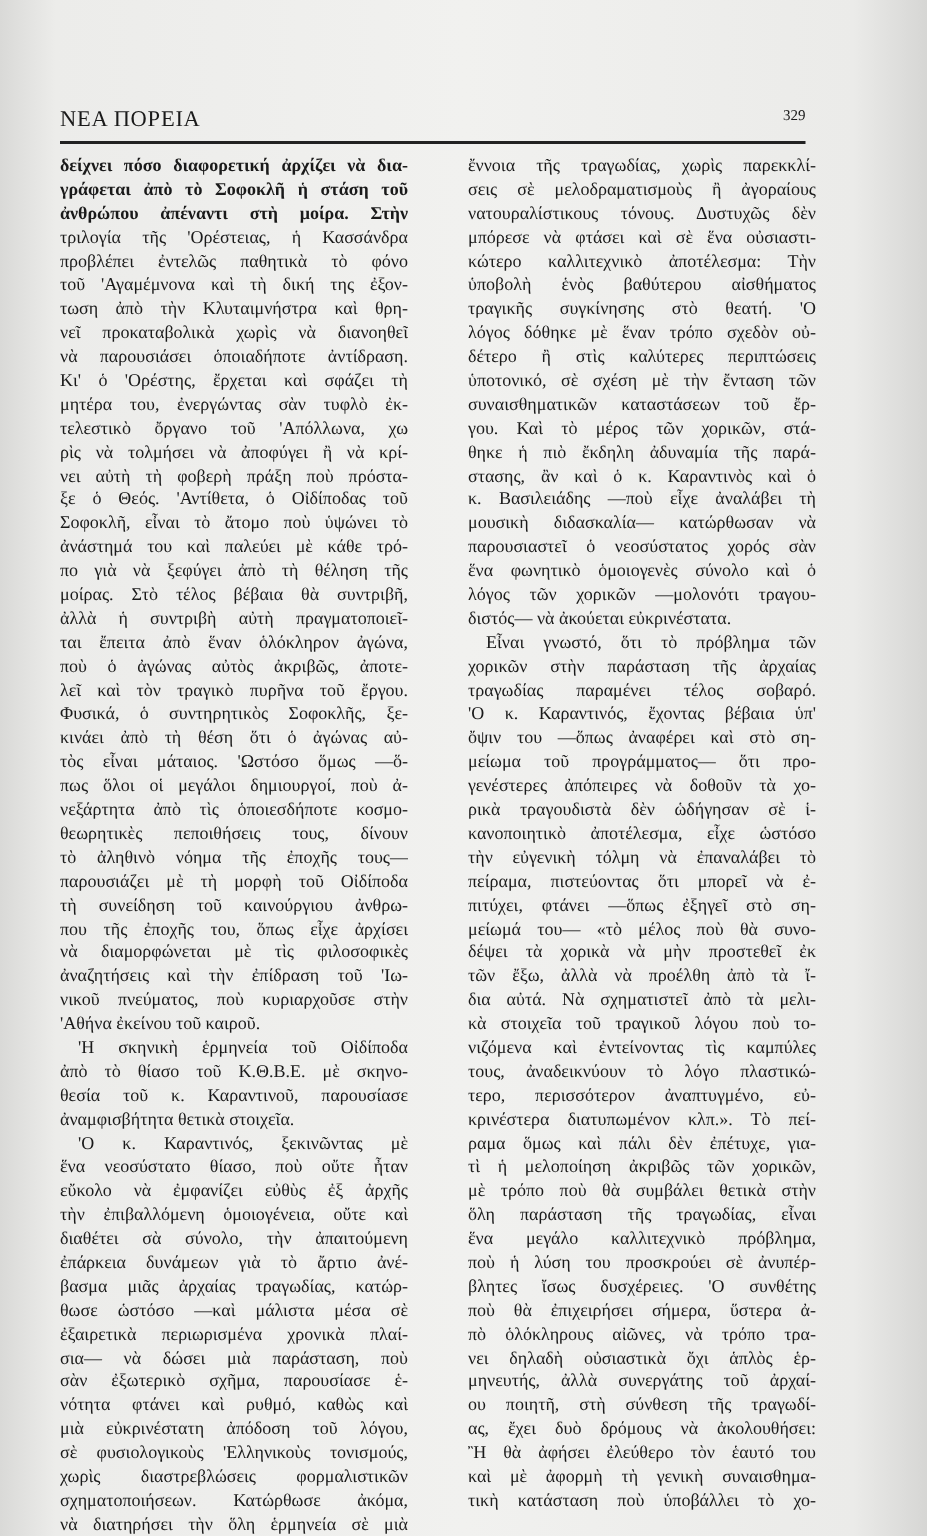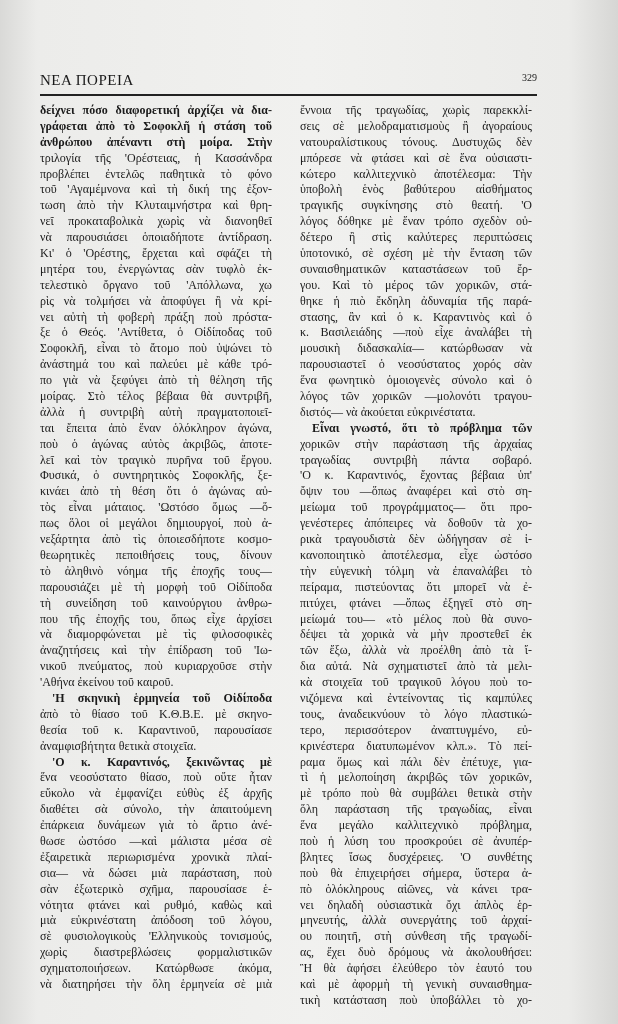--- a/index.html
+++ b/index.html
@@ -25,27 +25,27 @@
   .page-number {
     position: absolute; right: 0; top: 2px;
     font-family: "Liberation Serif", serif; font-size: 10px;
   }
   .col {
     position: absolute; top: 103px; width: 232px;
     font-size: 12px; line-height: 15.9px;
     font-family: "Liberation Serif", serif;
   }
   .col-left { left: 40px; }
-  .col-right { left: 300px; }
+  .col-right { left: 312px; }
   .line {
     display: block; white-space: nowrap; text-align: justify; text-align-last: justify;
     height: 15.9px; overflow: hidden;
   }
   .line.last { text-align-last: left; }
-  .line.indent { padding-left: 12px; font-weight: bold; }
+  .line.indent { padding-left: 12px; }
   .b { font-weight: bold; }
 </style>
 </head>
 <body>
 
 <div class="page">
   <div class="header">
     <span class="running-title">ΝΕΑ ΠΟΡΕΙΑ</span>
     <span class="page-number">329</span>
   </div>
@@ -87,22 +87,24 @@
       <span class="line">ἀναζητήσεις καὶ τὴν ἐπίδραση τοῦ 'Ιω-</span>
       <span class="line">νικοῦ πνεύματος, ποὺ κυριαρχοῦσε στὴν</span>
       <span class="line last">'Αθήνα ἐκείνου τοῦ καιροῦ.</span>
       <span class="line indent">'Η σκηνικὴ ἑρμηνεία τοῦ Οἰδίποδα</span>
       <span class="line">ἀπὸ τὸ θίασο τοῦ Κ.Θ.Β.Ε. μὲ σκηνο-</span>
       <span class="line">θεσία τοῦ κ. Καραντινοῦ, παρουσίασε</span>
       <span class="line last">ἀναμφισβήτητα θετικὰ στοιχεῖα.</span>
       <span class="line indent">'Ο κ. Καραντινός, ξεκινῶντας μὲ</span>
       <span class="line">ἕνα νεοσύστατο θίασο, ποὺ οὔτε ἦταν</span>
       <span class="line">εὔκολο νὰ ἐμφανίζει εὐθὺς ἐξ ἀρχῆς</span>
+      <span class="line">τὴν ἐπιβαλλόμενη ὁμοιογένεια, οὔτε καὶ</span>
       <span class="line">διαθέτει σὰ σύνολο, τὴν ἀπαιτούμενη</span>
       <span class="line">ἐπάρκεια δυνάμεων γιὰ τὸ ἄρτιο ἀνέ-</span>
+      <span class="line">βασμα μιᾶς ἀρχαίας τραγωδίας, κατώρ-</span>
       <span class="line">θωσε ὡστόσο —καὶ μάλιστα μέσα σὲ</span>
       <span class="line">ἐξαιρετικὰ περιωρισμένα χρονικὰ πλαί-</span>
       <span class="line">σια— νὰ δώσει μιὰ παράσταση, ποὺ</span>
       <span class="line">σὰν ἐξωτερικὸ σχῆμα, παρουσίασε ἑ-</span>
       <span class="line">νότητα φτάνει καὶ ρυθμό, καθὼς καὶ</span>
       <span class="line">μιὰ εὐκρινέστατη ἀπόδοση τοῦ λόγου,</span>
       <span class="line">σὲ φυσιολογικοὺς 'Ελληνικοὺς τονισμούς,</span>
       <span class="line">χωρὶς διαστρεβλώσεις φορμαλιστικῶν</span>
       <span class="line">σχηματοποιήσεων. Κατώρθωσε ἀκόμα,</span>
       <span class="line">νὰ διατηρήσει τὴν ὅλη ἑρμηνεία σὲ μιὰ</span>
@@ -123,21 +125,21 @@
       <span class="line">θηκε ἡ πιὸ ἔκδηλη ἀδυναμία τῆς παρά-</span>
       <span class="line">στασης, ἂν καὶ ὁ κ. Καραντινὸς καὶ ὁ</span>
       <span class="line">κ. Βασιλειάδης —ποὺ εἶχε ἀναλάβει τὴ</span>
       <span class="line">μουσικὴ διδασκαλία— κατώρθωσαν νὰ</span>
       <span class="line">παρουσιαστεῖ ὁ νεοσύστατος χορός σὰν</span>
       <span class="line">ἕνα φωνητικὸ ὁμοιογενὲς σύνολο καὶ ὁ</span>
       <span class="line">λόγος τῶν χορικῶν —μολονότι τραγου-</span>
       <span class="line last">διστός— νὰ ἀκούεται εὐκρινέστατα.</span>
       <span class="line indent">Εἶναι γνωστό, ὅτι τὸ πρόβλημα τῶν</span>
       <span class="line">χορικῶν στὴν παράσταση τῆς ἀρχαίας</span>
-      <span class="line">τραγωδίας συντριβὴ πάντα σοβαρό.</span>
+      <span class="line">τραγωδίας παραμένει τέλος σοβαρό.</span>
       <span class="line">'Ο κ. Καραντινός, ἔχοντας βέβαια ὑπ'</span>
       <span class="line">ὄψιν του —ὅπως ἀναφέρει καὶ στὸ ση-</span>
       <span class="line">μείωμα τοῦ προγράμματος— ὅτι προ-</span>
       <span class="line">γενέστερες ἀπόπειρες νὰ δοθοῦν τὰ χο-</span>
       <span class="line">ρικὰ τραγουδιστὰ δὲν ὡδήγησαν σὲ ἱ-</span>
       <span class="line">κανοποιητικὸ ἀποτέλεσμα, εἶχε ὡστόσο</span>
       <span class="line">τὴν εὐγενικὴ τόλμη νὰ ἐπαναλάβει τὸ</span>
       <span class="line">πείραμα, πιστεύοντας ὅτι μπορεῖ νὰ ἐ-</span>
       <span class="line">πιτύχει, φτάνει —ὅπως ἐξηγεῖ στὸ ση-</span>
       <span class="line">μείωμά του— «τὸ μέλος ποὺ θὰ συνο-</span>
@@ -150,21 +152,21 @@
       <span class="line">τερο, περισσότερον ἀναπτυγμένο, εὐ-</span>
       <span class="line">κρινέστερα διατυπωμένον κλπ.». Τὸ πεί-</span>
       <span class="line">ραμα ὅμως καὶ πάλι δὲν ἐπέτυχε, για-</span>
       <span class="line">τὶ ἡ μελοποίηση ἀκριβῶς τῶν χορικῶν,</span>
       <span class="line">μὲ τρόπο ποὺ θὰ συμβάλει θετικὰ στὴν</span>
       <span class="line">ὅλη παράσταση τῆς τραγωδίας, εἶναι</span>
       <span class="line">ἕνα μεγάλο καλλιτεχνικὸ πρόβλημα,</span>
       <span class="line">ποὺ ἡ λύση του προσκρούει σὲ ἀνυπέρ-</span>
       <span class="line">βλητες ἴσως δυσχέρειες. 'Ο συνθέτης</span>
       <span class="line">ποὺ θὰ ἐπιχειρήσει σήμερα, ὕστερα ἀ-</span>
-      <span class="line">πὸ ὁλόκληρους αἰῶνες, νὰ κάνει τρα-</span>
+      <span class="line">πὸ ὁλόκληρους αἰῶνες, νὰ τρόπο τρα-</span>
       <span class="line">νει δηλαδὴ οὐσιαστικὰ ὄχι ἁπλὸς ἑρ-</span>
       <span class="line">μηνευτής, ἀλλὰ συνεργάτης τοῦ ἀρχαί-</span>
       <span class="line">ου ποιητῆ, στὴ σύνθεση τῆς τραγωδί-</span>
       <span class="line">ας, ἔχει δυὸ δρόμους νὰ ἀκολουθήσει:</span>
       <span class="line">Ἢ θὰ ἀφήσει ἐλεύθερο τὸν ἑαυτό του</span>
       <span class="line">καὶ μὲ ἀφορμὴ τὴ γενικὴ συναισθημα-</span>
       <span class="line">τικὴ κατάσταση ποὺ ὑποβάλλει τὸ χο-</span>
     </div>
 </div>
 

